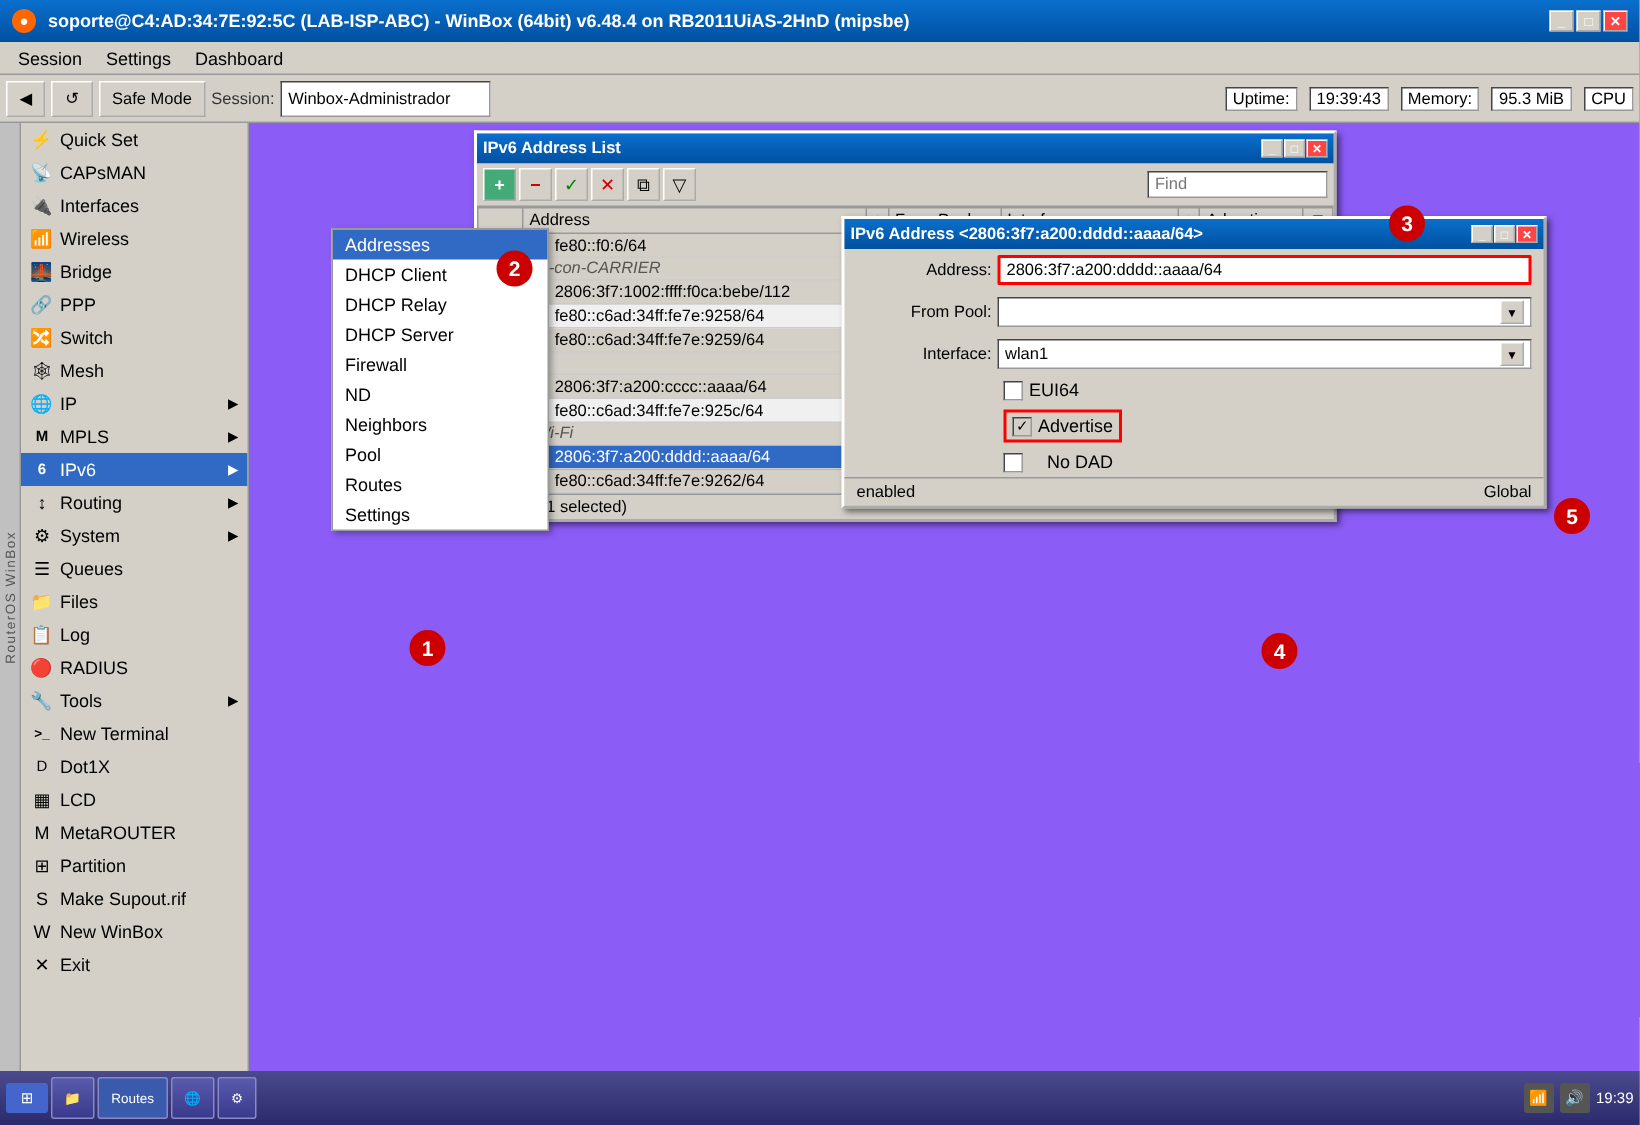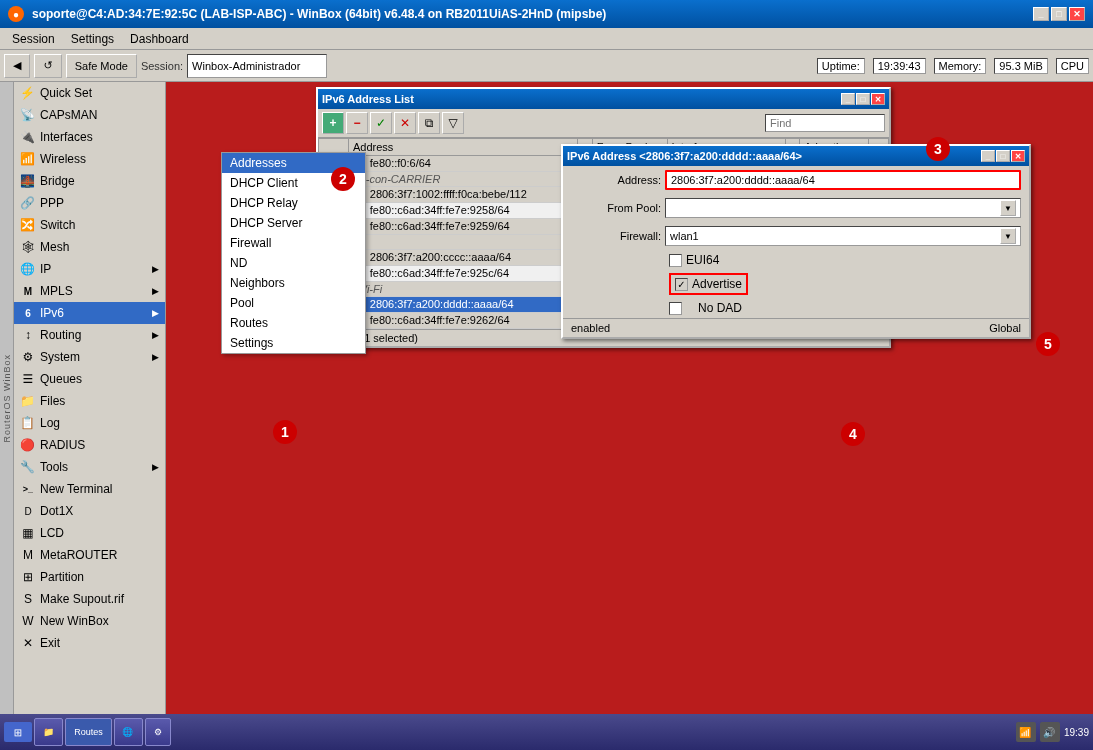--- a/index.html
+++ b/index.html
@@ -26,21 +26,21 @@
     
     .main-layout { display: flex; height: calc(750px - 82px); }
 
     
     .sidebar { width: 152px; background: #d4d0c8; border-right: 1px solid #999; overflow-y: auto; flex-shrink: 0; }
     .sidebar-item { display: flex; align-items: center; padding: 3px 6px; cursor: pointer; font-size: 12px; gap: 4px; }
     .sidebar-item.active { background: #316ac5; color: white; }
     .sidebar-icon { width: 16px; height: 16px; display: flex; align-items: center; justify-content: center; flex-shrink: 0; }
 
     
-    .content { flex: 1; background: #b91c1c; position: relative; overflow: hidden; }
+    .content { flex: 1; background: #8b5cf6; position: relative; overflow: hidden; }
 
     
     .window { position: absolute; background: #d4d0c8; border: 2px outset #fff; box-shadow: 2px 2px 4px rgba(0,0,0,0.5); }
     .window-title { background: linear-gradient(to bottom, #0a6fcd, #0050a0); color: white; height: 20px; display: flex; align-items: center; padding: 0 4px; font-size: 11px; font-weight: bold; }
     .window-title-btns { margin-left: auto; display: flex; gap: 1px; }
     .window-title-btn { width: 14px; height: 12px; background: #d4d0c8; border: 1px outset #fff; font-size: 8px; display: flex; align-items: center; justify-content: center; cursor: pointer; }
 
     
     .ipv6-list-window { top: 5px; left: 150px; width: 575px; }
     .window-toolbar { background: #d4d0c8; padding: 3px 4px; display: flex; align-items: center; gap: 2px; border-bottom: 1px solid #999; }
@@ -403,21 +403,21 @@
             <input class="form-input highlight-red" value="2806:3f7:a200:dddd::aaaa/64" style="width: 240px;">
           </div>
           <div class="form-row">
             <span class="form-label">From Pool:</span>
             <div class="form-combo" style="width:240px; border:1px inset #999;">
               <span></span>
               <div class="combo-arrow">▼</div>
             </div>
           </div>
           <div class="form-row">
-            <span class="form-label">Firewall:</span>
+            <span class="form-label">Interface:</span>
             <div class="form-combo" style="width:240px; border:1px inset #999;">
               <span>wlan1</span>
               <div class="combo-arrow">▼</div>
             </div>
           </div>
           <div class="checkbox-row">
             <div class="checkbox-indent" style="display:flex; align-items:center; gap:4px;">
               <div class="chk-box"></div>
               <span>EUI64</span>
             </div>

